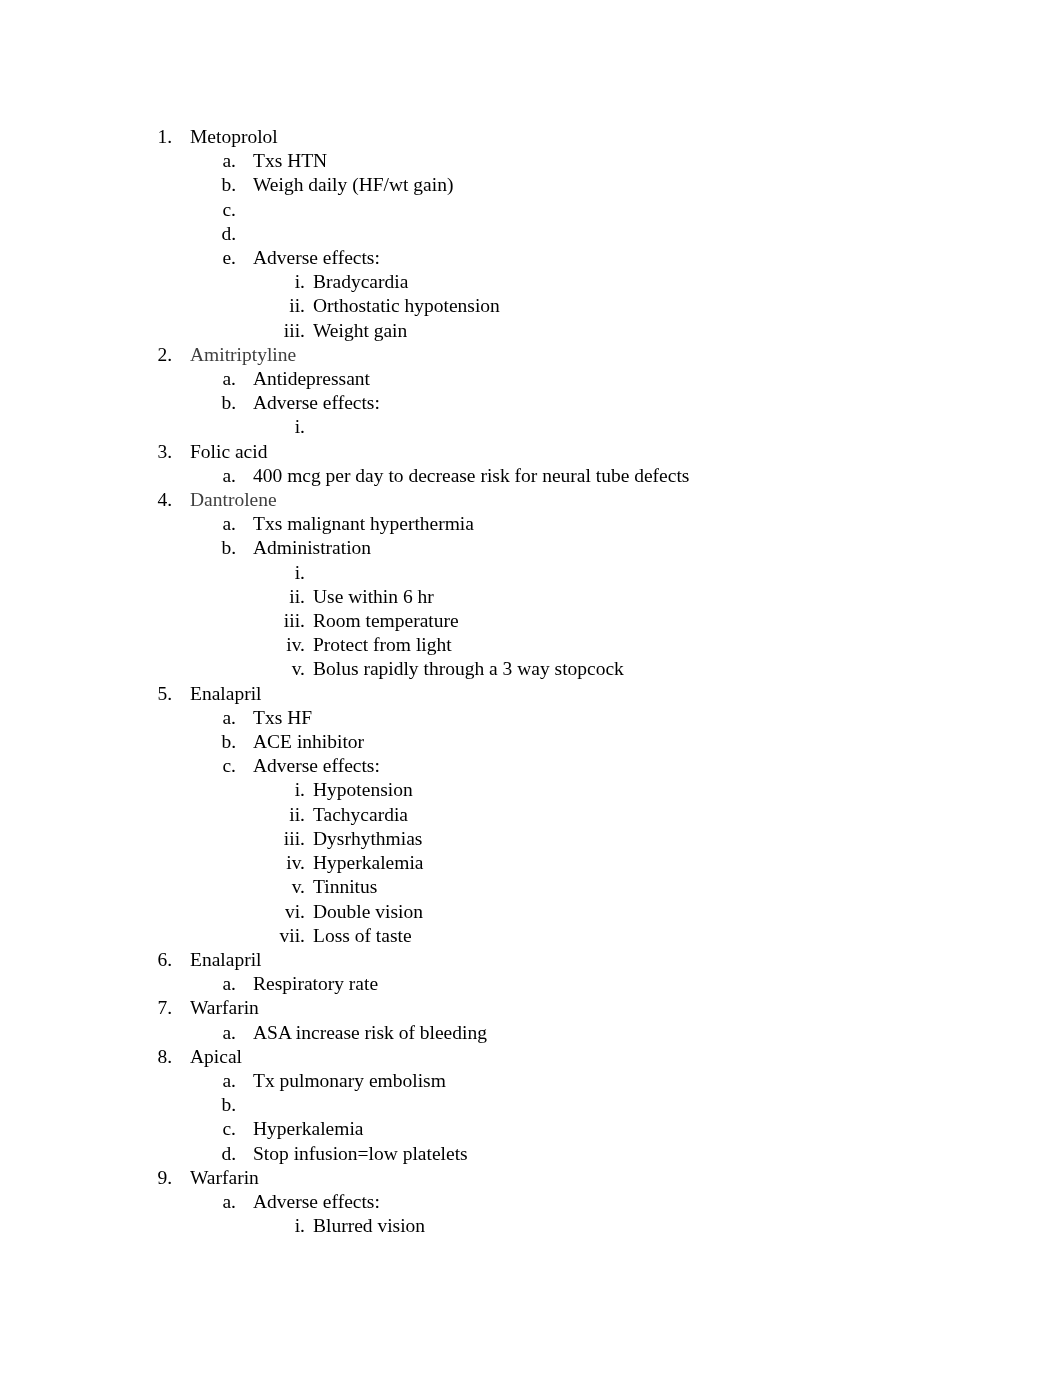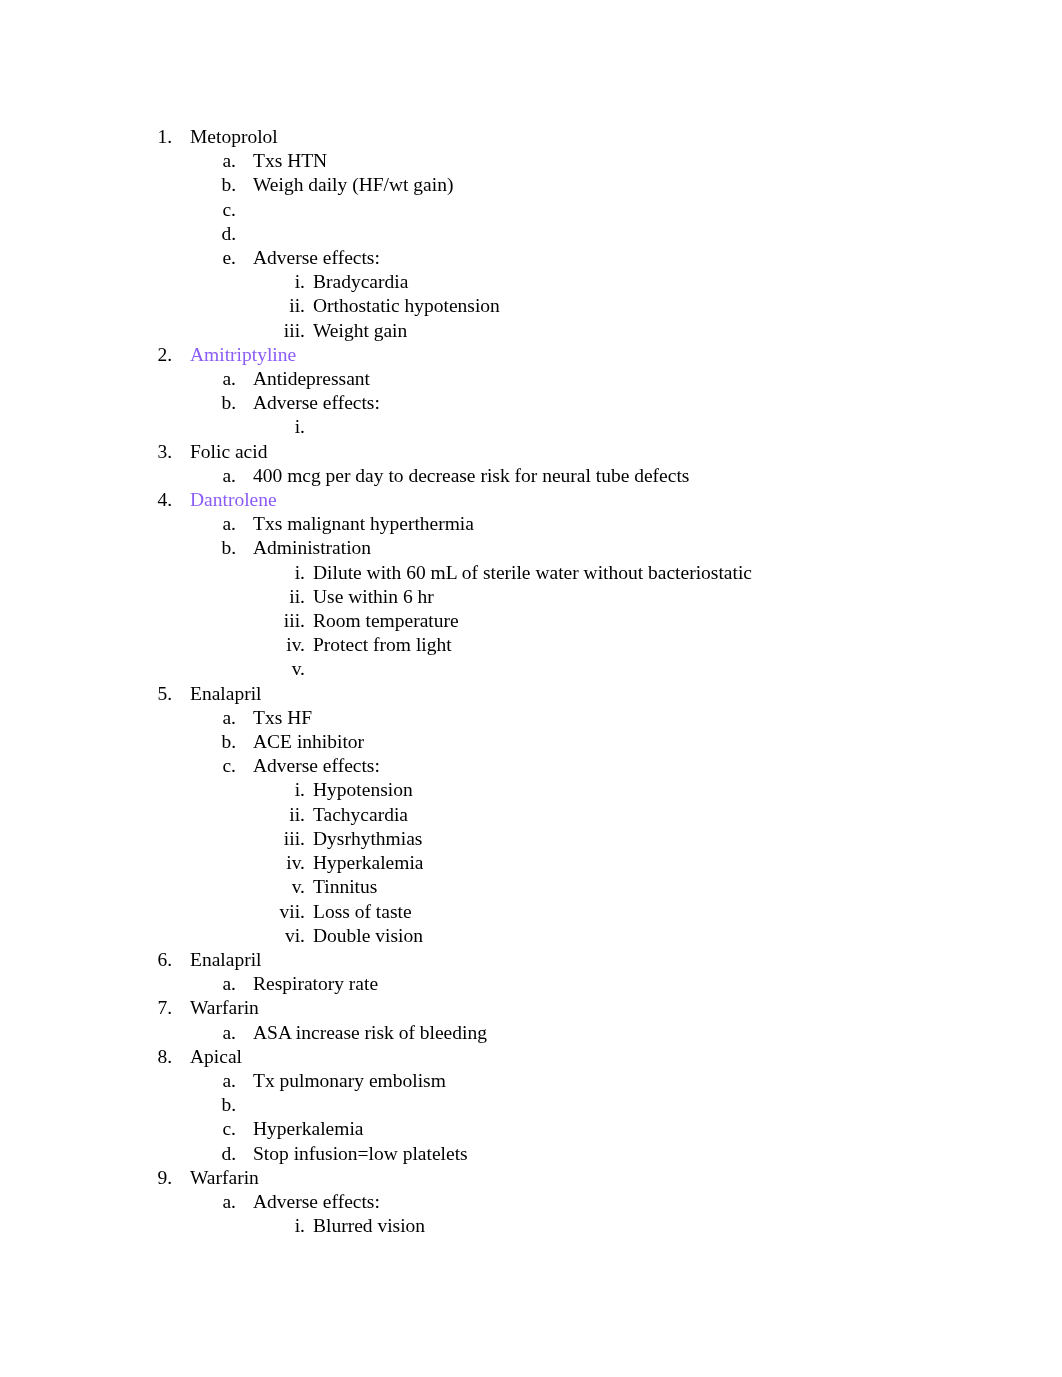--- a/index.html
+++ b/index.html
@@ -50,21 +50,21 @@
   .lvl1 > .row > .marker { width: 20px; margin-right: 18px; }
 
   
   .lvl2 > .row { padding-left: 219px; }
   .lvl2 > .row > .marker { width: 17px; margin-right: 17px; }
 
   
   .lvl3 > .row { padding-left: 272px; }
   .lvl3 > .row > .marker { width: 33px; margin-right: 8px; }
 
-  .red { color: #8b5cf6; }
+  .red { color: #404040; }
 </style>
 </head>
 <body>
 
 <div class="page">
   <div class="outline" id="outline-root">
       <div class="lvl1">
         <div class="row">
           <span class="marker">1.</span>
           <span class="label">Metoprolol</span>
@@ -141,36 +141,36 @@
             <span class="marker">a.</span>
             <span class="label">Txs malignant hyperthermia</span>
           </div>
           <div class="row">
             <span class="marker">b.</span>
             <span class="label">Administration</span>
           </div>
           <div class="lvl3">
             <div class="row">
               <span class="marker">i.</span>
-              <span class="label">Dilute with 60 mL of sterile water without bacteriostatic</span>
             </div>
             <div class="row">
               <span class="marker">ii.</span>
               <span class="label">Use within 6 hr</span>
             </div>
             <div class="row">
               <span class="marker">iii.</span>
               <span class="label">Room temperature</span>
             </div>
             <div class="row">
               <span class="marker">iv.</span>
               <span class="label">Protect from light</span>
             </div>
             <div class="row">
               <span class="marker">v.</span>
+              <span class="label">Bolus rapidly through a 3 way stopcock</span>
             </div>
           </div>
         </div>
         <div class="row">
           <span class="marker">5.</span>
           <span class="label">Enalapril</span>
         </div>
         <div class="lvl2">
           <div class="row">
             <span class="marker">a.</span>
@@ -199,26 +199,26 @@
             </div>
             <div class="row">
               <span class="marker">iv.</span>
               <span class="label">Hyperkalemia</span>
             </div>
             <div class="row">
               <span class="marker">v.</span>
               <span class="label">Tinnitus</span>
             </div>
             <div class="row">
+              <span class="marker">vi.</span>
+              <span class="label">Double vision</span>
+            </div>
+            <div class="row">
               <span class="marker">vii.</span>
               <span class="label">Loss of taste</span>
-            </div>
-            <div class="row">
-              <span class="marker">vi.</span>
-              <span class="label">Double vision</span>
             </div>
           </div>
         </div>
         <div class="row">
           <span class="marker">6.</span>
           <span class="label">Enalapril</span>
         </div>
         <div class="lvl2">
           <div class="row">
             <span class="marker">a.</span>

